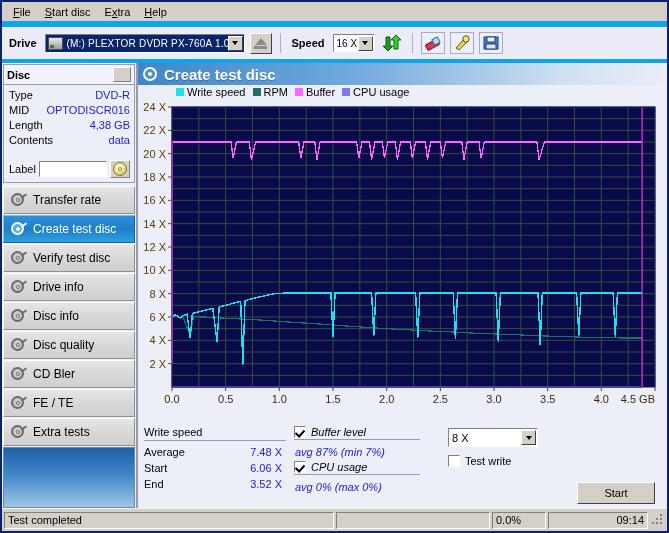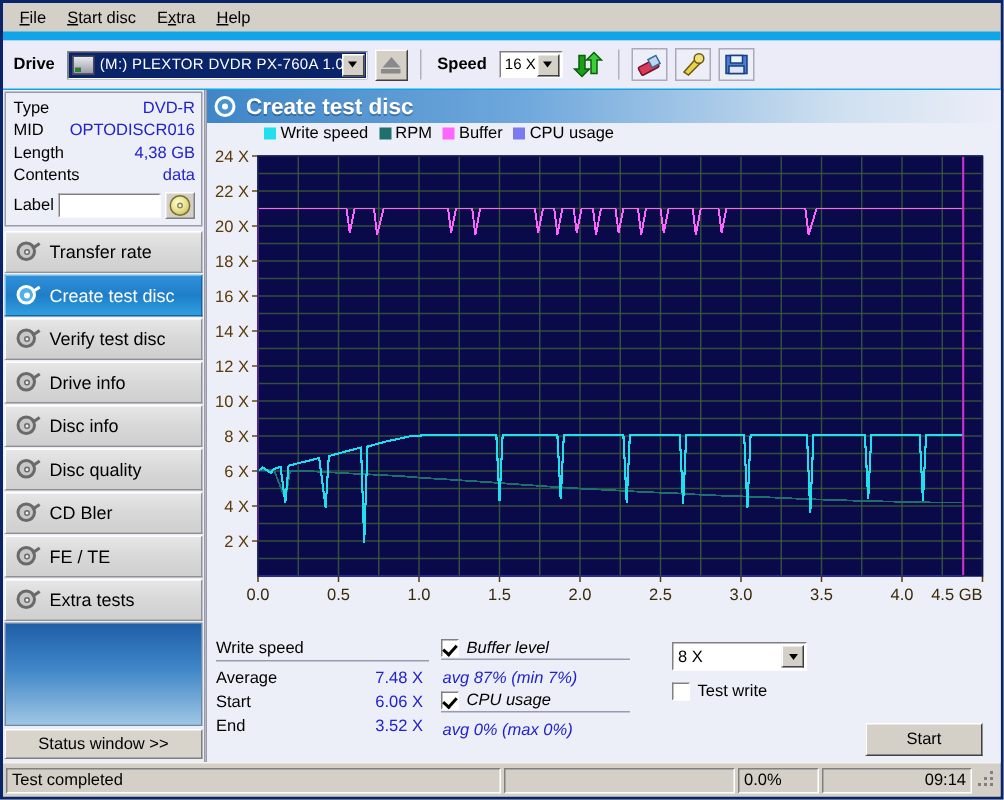--- a/index.html
+++ b/index.html
@@ -87,21 +87,21 @@
   }
   .menu-item u { text-decoration: underline; }
 
   
   .toolbar {
     height: 32px; flex: 0 0 32px;
     background: #ececf8;
     display: flex; align-items: center;
     padding: 0 4px;
     gap: 5px;
-    border-bottom: 1px solid #0ea5e9;
+    border-bottom: 4px solid #0ea5e9;
   }
   .tb-label { font-weight: bold; font-size: 11px; color: #000; padding: 0 3px; }
   .drive-combo {
     width: 200px; height: 19px;
     background: #0a246a;
     border: 1px solid;
     border-color: #808080 #ffffff #ffffff #808080;
     display: flex; align-items: center;
     color: #fff; font-size: 10px;
     padding-left: 2px;
@@ -202,21 +202,21 @@
     border: 1px solid; border-color: #ffffff #808080 #808080 #ffffff;
     box-sizing: border-box;
   }
   .disc-rows { padding: 3px 4px 2px 5px; }
   .disc-row {
     display: flex; justify-content: space-between;
     font-size: 11px; line-height: 15px;
     color: #000;
   }
   .disc-row .v { color: #2222cc; }
-  .label-row { display: flex; align-items: center; gap: 3px; margin-top: 3px; padding-bottom: 2px; }
+  .label-row { display: flex; align-items: center; gap: 3px; margin-top: 12px; padding-bottom: 2px; }
   .label-row .k { font-size: 11px; }
   .label-input {
     flex: 1 1 auto; height: 16px;
     background: #fff;
     border: 1px solid;
     border-color: #808080 #ffffff #ffffff #808080;
     box-sizing: border-box;
     font-size: 11px; padding: 0 2px;
     outline: none; min-width: 0;
   }
@@ -498,20 +498,24 @@
         <rect x="4" y="9" width="10" height="5" fill="#dce6f6" stroke="#1a3f80" stroke-width="1"></rect>
       </svg>
     </div>
   </div>
 
   <div class="body">
 
     <div class="sidebar">
 
       <div class="disc-panel">
+        <div class="disc-head">
+          <span class="disc-head-title">Disc</span>
+          <span class="disc-head-btn"></span>
+        </div>
         <div class="disc-rows">
           <div class="disc-row">
             <span class="k">Type</span>
             <span class="v">DVD-R</span>
           </div>
           <div class="disc-row">
             <span class="k">MID</span>
             <span class="v">OPTODISCR016</span>
           </div>
           <div class="disc-row">
@@ -601,21 +605,20 @@
           <span class="nav-ico">
               <span class="ring"></span>
               <span class="dot"></span>
               <span class="tail"></span>
             </span>
           <span>Extra tests</span>
         </div>
       </div>
 
       <div class="nav-filler"></div>
-      <div class="status-win-btn">Status window &gt;&gt;</div>
     </div>
 
     <div class="main">
 
       <div class="main-head">
         <span class="head-ico">
             <span class="ring"></span>
             <span class="dot"></span>
           </span>
         <span class="main-title">Create test disc</span>

